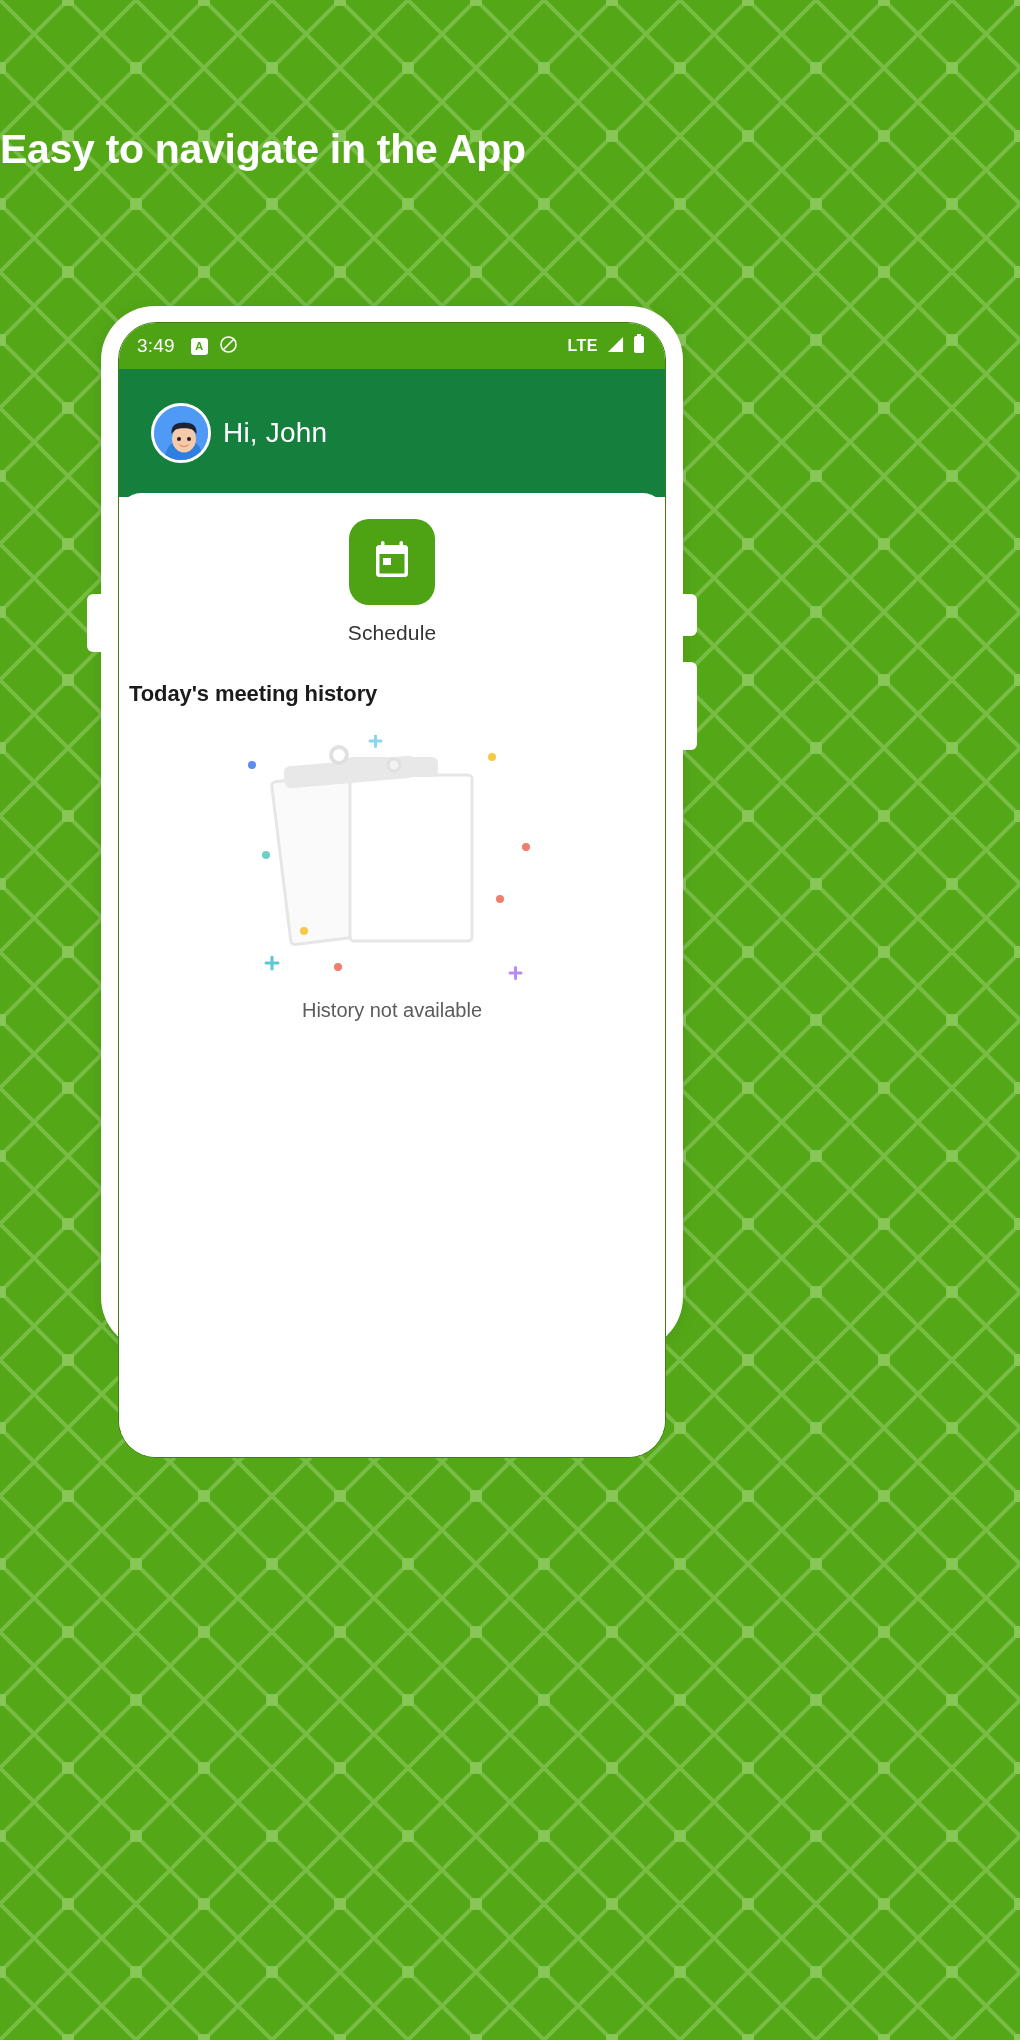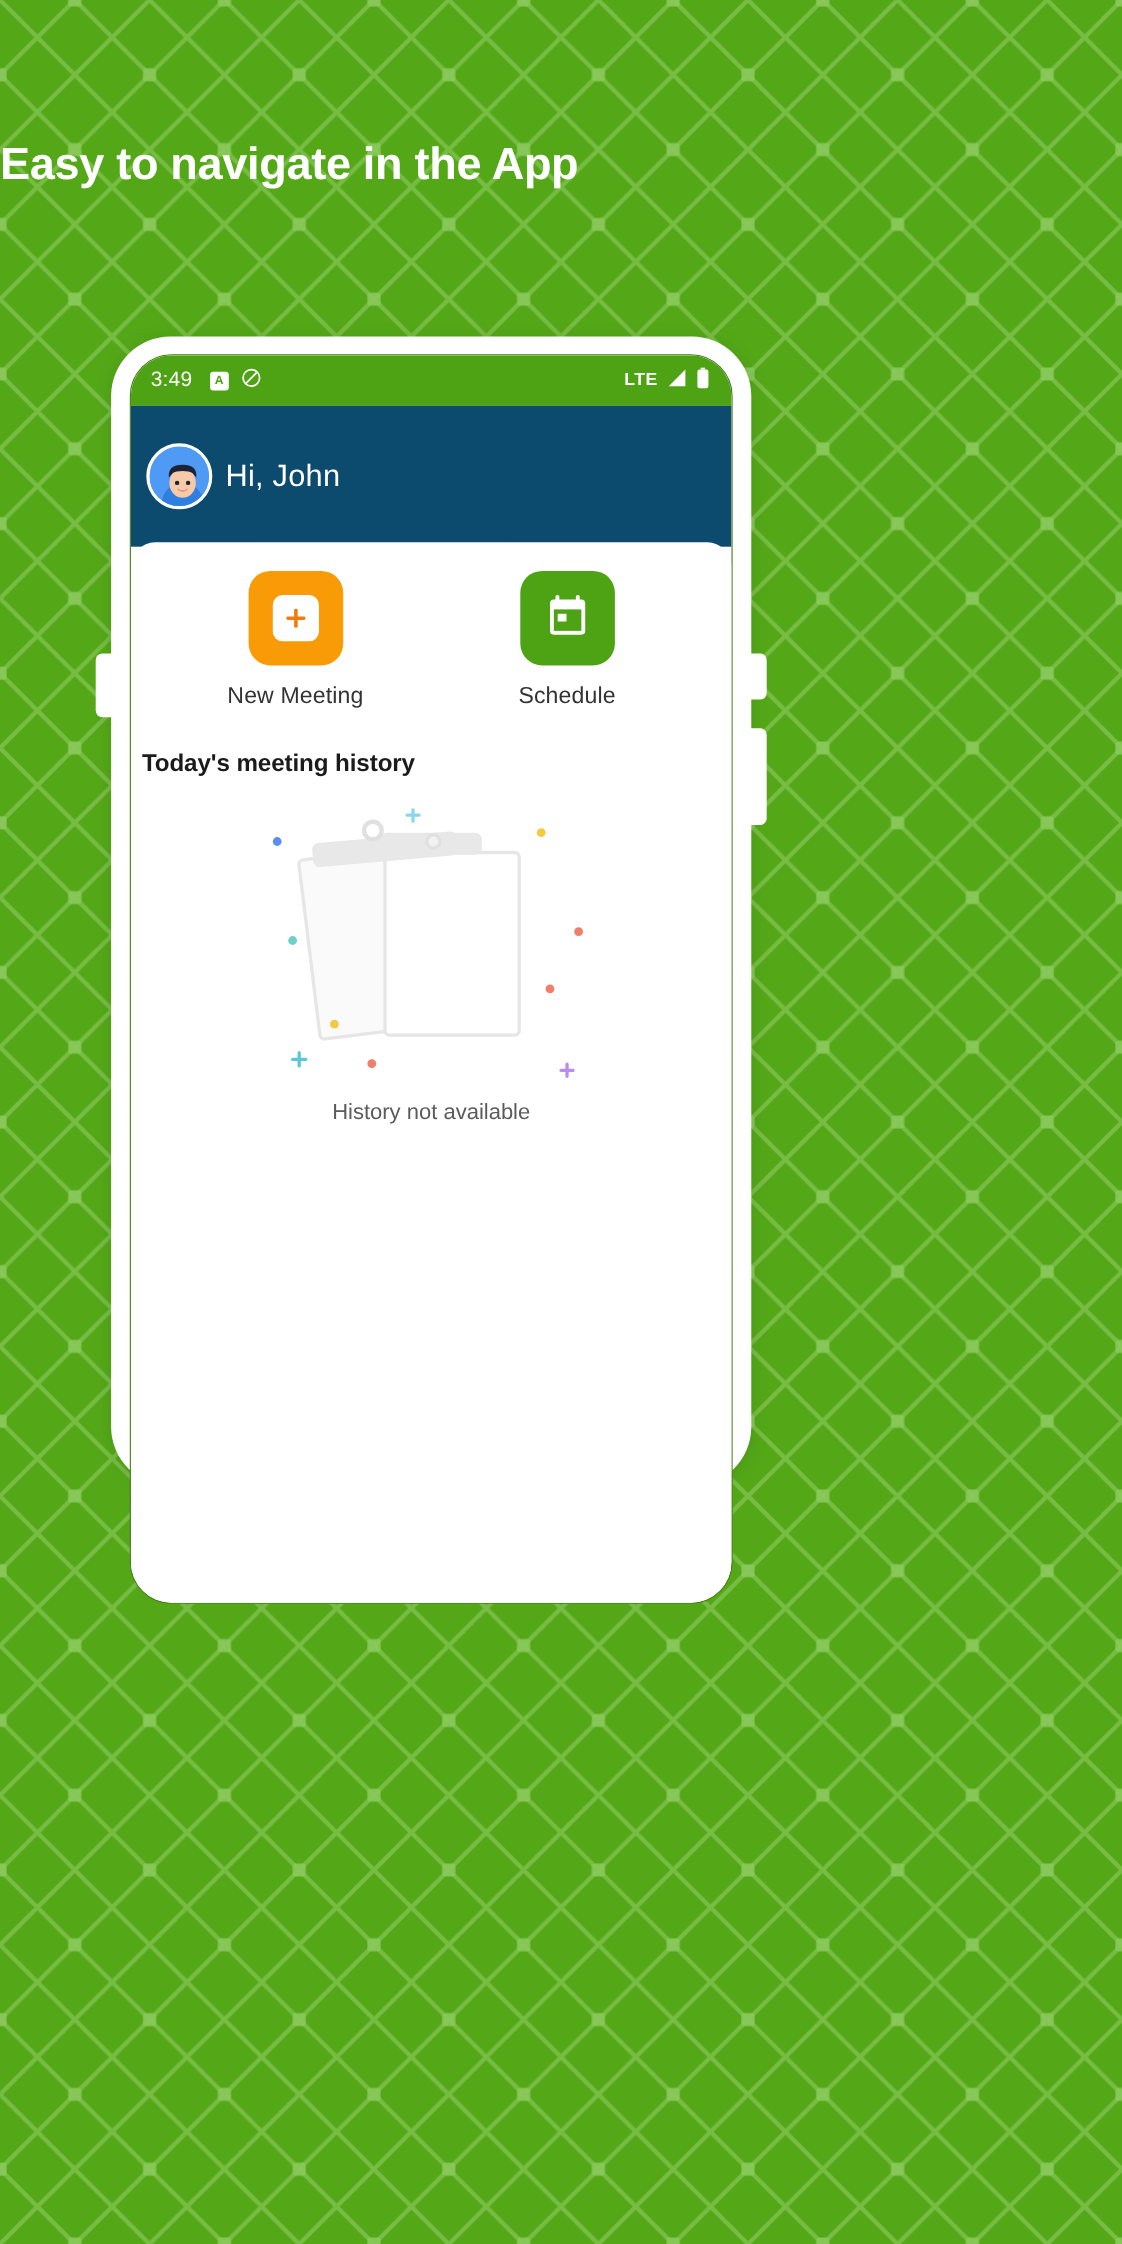--- a/index.html
+++ b/index.html
@@ -76,24 +76,24 @@
     width:17px; height:17px; background:#fff; border-radius:3px;
     color:#4ea314; font-size:11px; font-weight:bold;
     display:flex; align-items:center; justify-content:center; line-height:1;
   }
   .sb-spacer{ flex:1; }
   .sb-right{ display:flex; align-items:center; gap:8px;padding-left:24px; }
   .sb-lte{ font-size:16px; font-weight:bold; letter-spacing:.5px; }
 
   
   .app-header{
-    background:#0c4a6e;
+    background:#15803d;
     height:128px;
     display:flex; align-items:center;
-    padding-left:14px;
+    padding-left:32px;
   }
   .avatar{
     width:60px; height:60px; border-radius:50%;
     background:#4f9af5;
     border:3px solid #ffffff;
     position:relative; overflow:hidden; flex:none;
   }
   .greeting{
     color:#ffffff; font-size:28px; margin-left:12px; letter-spacing:.2px;
   }
@@ -217,31 +217,20 @@
           <path d="M26 39 Q30 42 34 39" stroke="#d89b7c" stroke-width="1.4" fill="none" stroke-linecap="round"></path>
         </svg>
       </div>
       <div class="greeting">Hi, John</div>
     </div>
 
     <div class="card">
 
       <div class="actions">
 
-        <div class="action">
-          <div class="action-tile tile-orange">
-            <span class="plus-box">
-              <svg width="26" height="26" viewBox="0 0 24 24">
-                <rect x="10.5" y="4" width="3" height="16" rx="1.2" fill="#f07c0a"></rect>
-                <rect x="4" y="10.5" width="16" height="3" rx="1.2" fill="#f07c0a"></rect>
-              </svg>
-            </span>
-          </div>
-          <div class="action-label">New Meeting</div>
-        </div>
 
 
         <div class="action">
           <div class="action-tile tile-green">
             <span>
               <svg width="36" height="38" viewBox="0 0 36 38" fill="#ffffff">
                 <rect x="7" y="0" width="3.5" height="8" rx="1.6"></rect>
                 <rect x="25.5" y="0" width="3.5" height="8" rx="1.6"></rect>
                 <rect x="2" y="4" width="32" height="32" rx="3.5"></rect>
                 <rect x="5.5" y="13" width="25" height="19.5" fill="#4ea314"></rect>

